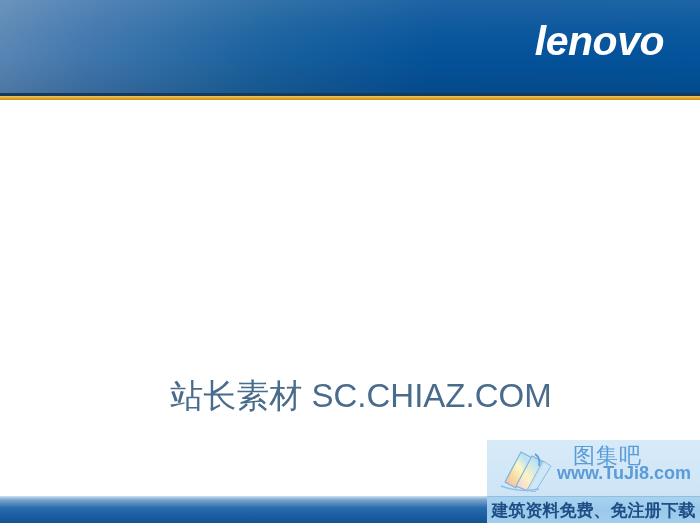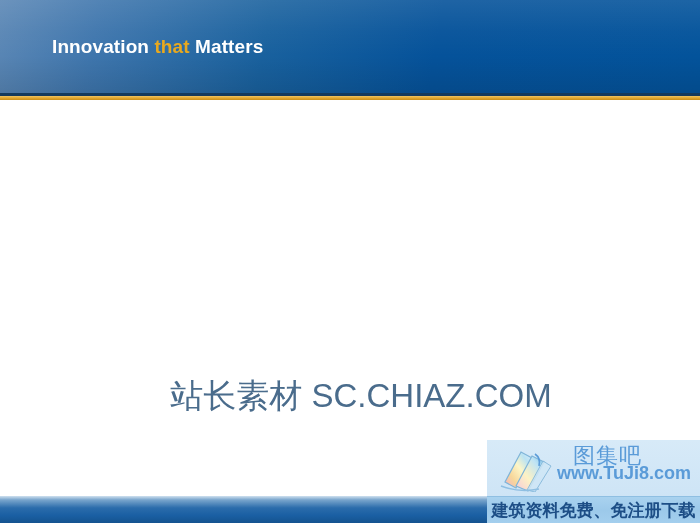--- a/index.html
+++ b/index.html
@@ -191,21 +191,21 @@
     white-space: nowrap;
   }
 </style>
 </head>
 <body>
 
 <div class="slide">
 
   <div class="header">
     <div class="header-sheen"></div>
-    <div class="tagline"><span>Innovation </span><span class="gold">that</span><span> Matters</span></div>
+    <div class="logo">lenovo</div>
   </div>
 
   <div class="rule-navy"></div>
   <div class="rule-gold"></div>
 
   <div class="body-area">
     <div class="watermark-center">站长素材 SC.CHIAZ.COM</div>
 
   </div>
 

